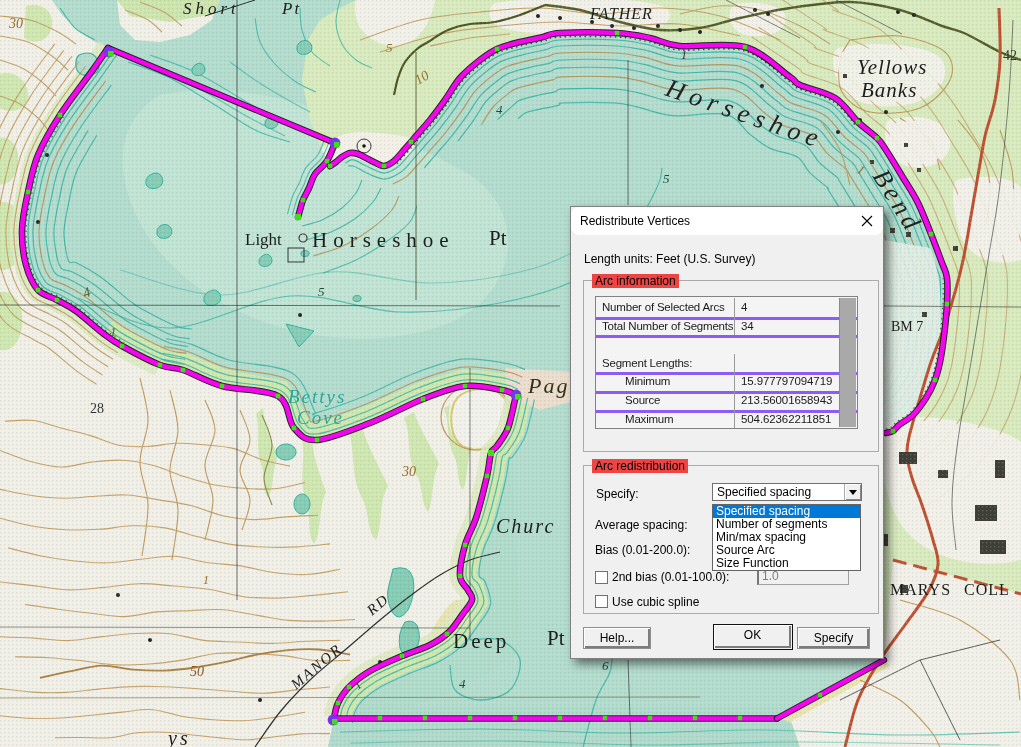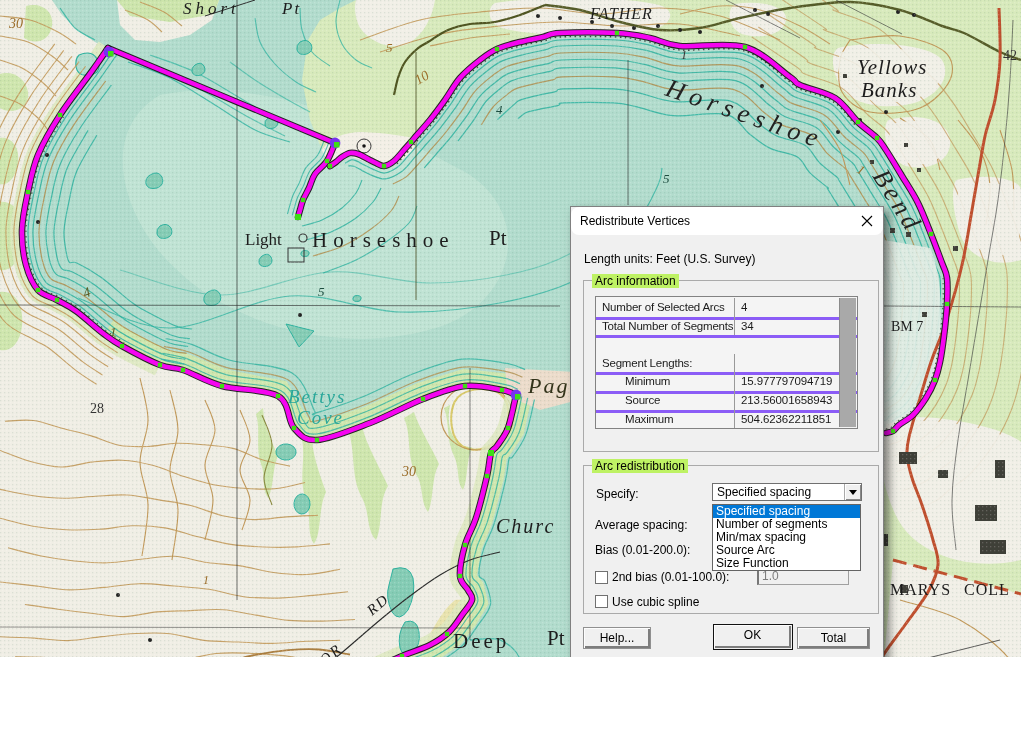--- a/index.html
+++ b/index.html
@@ -1,22 +1,22 @@
 <!DOCTYPE html>
 <html><head><meta charset="utf-8"><style>
 html,body{margin:0;padding:0;}
-#stage{position:relative;width:1021px;height:657px;overflow:hidden;font-family:"Liberation Sans",sans-serif;}
+#stage{position:relative;width:1021px;height:747px;overflow:hidden;font-family:"Liberation Sans",sans-serif;}
 #map{position:absolute;left:0;top:0;}
 #dlg{position:absolute;left:570px;top:206px;width:312px;height:451px;background:#f0f0f0;border:1px solid #808080;box-shadow:5px 5px 9px rgba(0,0,0,0.5);}
 #title{position:absolute;left:0;top:0;width:100%;height:28px;background:#fff;border-radius:8px;}
 #title span{position:absolute;left:9px;top:7px;font-size:12px;color:#000;}
 #closex{position:absolute;right:8px;top:6px;width:16px;height:16px;}
 .lbl{position:absolute;font-size:12px;color:#000;white-space:nowrap;}
 .grp{position:absolute;border:1px solid #aaa;}
-.grp>span{position:absolute;left:8px;top:-7px;background:#bef264;padding:0 3px;font-size:12px;}
+.grp>span{position:absolute;left:8px;top:-7px;background:#ef4444;padding:0 3px;font-size:12px;}
 #tbl{position:absolute;left:24px;top:89px;width:261px;height:131px;border:1px solid #828282;background:#f4f4f4;overflow:hidden;}
 .trow{position:absolute;left:0;width:100%;height:18.6px;border-bottom:3px solid #8b5cf6;}
 .tc1{position:absolute;left:0;top:0;width:139px;height:100%;border-right:1px solid #999;font-size:11.5px;letter-spacing:-0.2px;line-height:18px;color:#1b1b1b;box-sizing:border-box;white-space:nowrap;overflow:hidden;}
 .tc2{position:absolute;left:140px;top:0;right:18px;height:100%;font-size:11.5px;letter-spacing:-0.1px;line-height:18px;color:#1b1b1b;padding-left:5px;white-space:nowrap;overflow:hidden;}
 #sbar{position:absolute;right:1px;top:1px;width:16px;height:129px;background:#a9a9a9;border-left:1px solid #8a8a8a;}
 #combo{position:absolute;left:141px;top:276px;width:144px;height:16px;background:#fff;border:1px solid #707070;font-size:12px;line-height:16px;padding-left:4px;}
 #cbtn{position:absolute;right:0px;top:0px;width:16px;height:16px;background:#f0f0f0;border-left:1px solid #aaa;box-shadow:inset 1px 1px 0 #fff,inset -1px -1px 0 #888;}
 #cbtn:after{content:"";position:absolute;left:4px;top:6px;border:4px solid transparent;border-top:5px solid #000;}
 #dd{position:absolute;left:141px;top:297px;width:147px;height:65px;background:#fff;border:1px solid #646464;z-index:5;}
 .dditem{height:13px;font-size:12px;line-height:13px;padding-left:3px;color:#000;white-space:nowrap;}
@@ -414,14 +414,14 @@
       </div>
   <div class="cb" style="left:24px;top:364px"></div>
   <div class="lbl" style="left:41px;top:363px">2nd bias (0.01-100.0):</div>
   <div id="fld">1.0</div>
   <div class="cb" style="left:24px;top:388px"></div>
   <div class="lbl" style="left:41px;top:388px">Use cubic spline</div>
   <div class="btn" style="left:12px;top:420px;width:68px">Help...</div>
   <div id="okw">
         <div class="btn">OK</div>
       </div>
-  <div class="btn" style="left:226px;top:420px;width:73px">Total</div>
+  <div class="btn" style="left:226px;top:420px;width:73px">Specify</div>
 </div>
 </div>
 </body></html>

